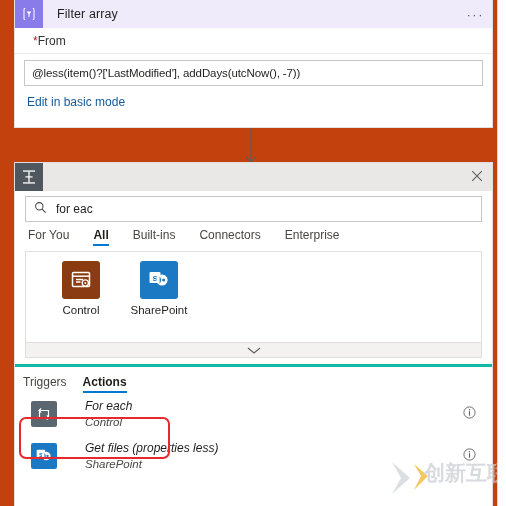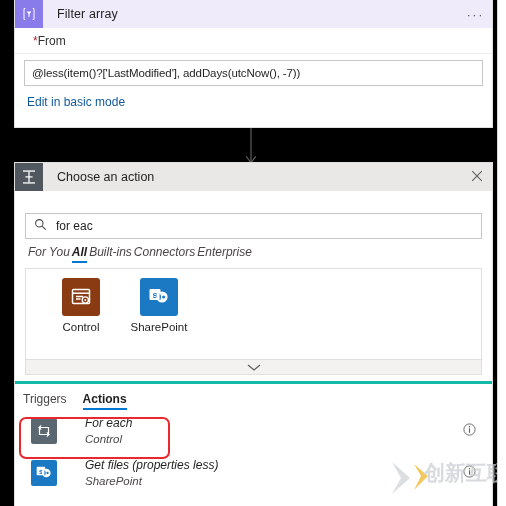--- a/index.html
+++ b/index.html
@@ -13,21 +13,21 @@
     font-family: "Liberation Sans", sans-serif;
     font-size: 12px;
     color: #323130;
     overflow: hidden;
     position: relative;
   }
 
   #root {
     position: absolute;
     inset: 0;
-    background: #000000;
+    background: #c2410c;
   }
 
   
   .page-edge {
     position: absolute;
     top: 0;
     bottom: 0;
     left: 497px;
     width: 1px;
     background: #d8d8d8;
@@ -211,45 +211,44 @@
   .panel-close {
     position: absolute;
     right: 9px;
     top: 50%;
     transform: translateY(-50%);
     line-height: 1;
     cursor: default;
   }
 
   .search-wrap {
-    padding: 22px 10px 0 10px;
+    padding: 5px 10px 0 10px;
   }
   .search-box {
     height: 26px;
     border: 1px solid #c8c6c4;
     background: #fff;
     display: flex;
     align-items: center;
     padding: 0 8px;
     box-sizing: border-box;
   }
   .search-value {
     margin-left: 9px;
     font-size: 12px;
     color: #201f1e;
   }
 
   .tabs {
     display: flex;
     align-items: flex-end;
-    gap: 2px;
+    gap: 24px;
     padding: 9px 0 0 13px;
     height: 24px;
     box-sizing: border-box;
-    font-style: italic;
   }
   .tab {
     position: relative;
     font-size: 12px;
     color: #484644;
     padding-bottom: 4px;
     white-space: nowrap;
   }
   .tab.selected {
     color: #201f1e;
@@ -440,21 +439,20 @@
 
     <div class="panel-header">
       <div class="panel-header-icon">
         <svg width="18" height="18" viewBox="0 0 18 18" aria-hidden="true">
           <rect x="3" y="2.4" width="12" height="1.3" fill="#ffffff"></rect>
           <rect x="8.35" y="3.4" width="1.3" height="11.2" fill="#ffffff"></rect>
           <rect x="3" y="14.3" width="12" height="1.3" fill="#ffffff"></rect>
           <rect x="5.4" y="8.3" width="7.2" height="1.2" fill="#ffffff"></rect>
         </svg>
       </div>
-      <div class="panel-header-title">Choose an action</div>
       <div class="panel-close">
         <svg width="12" height="12" viewBox="0 0 12 12" aria-hidden="true">
           <path d="M1.2 1.2 L10.8 10.8 M10.8 1.2 L1.2 10.8" stroke="#605e5c" stroke-width="1.05" fill="none"></path>
         </svg>
       </div>
     </div>
 
     <div class="search-wrap">
       <div class="search-box">
         <span>

